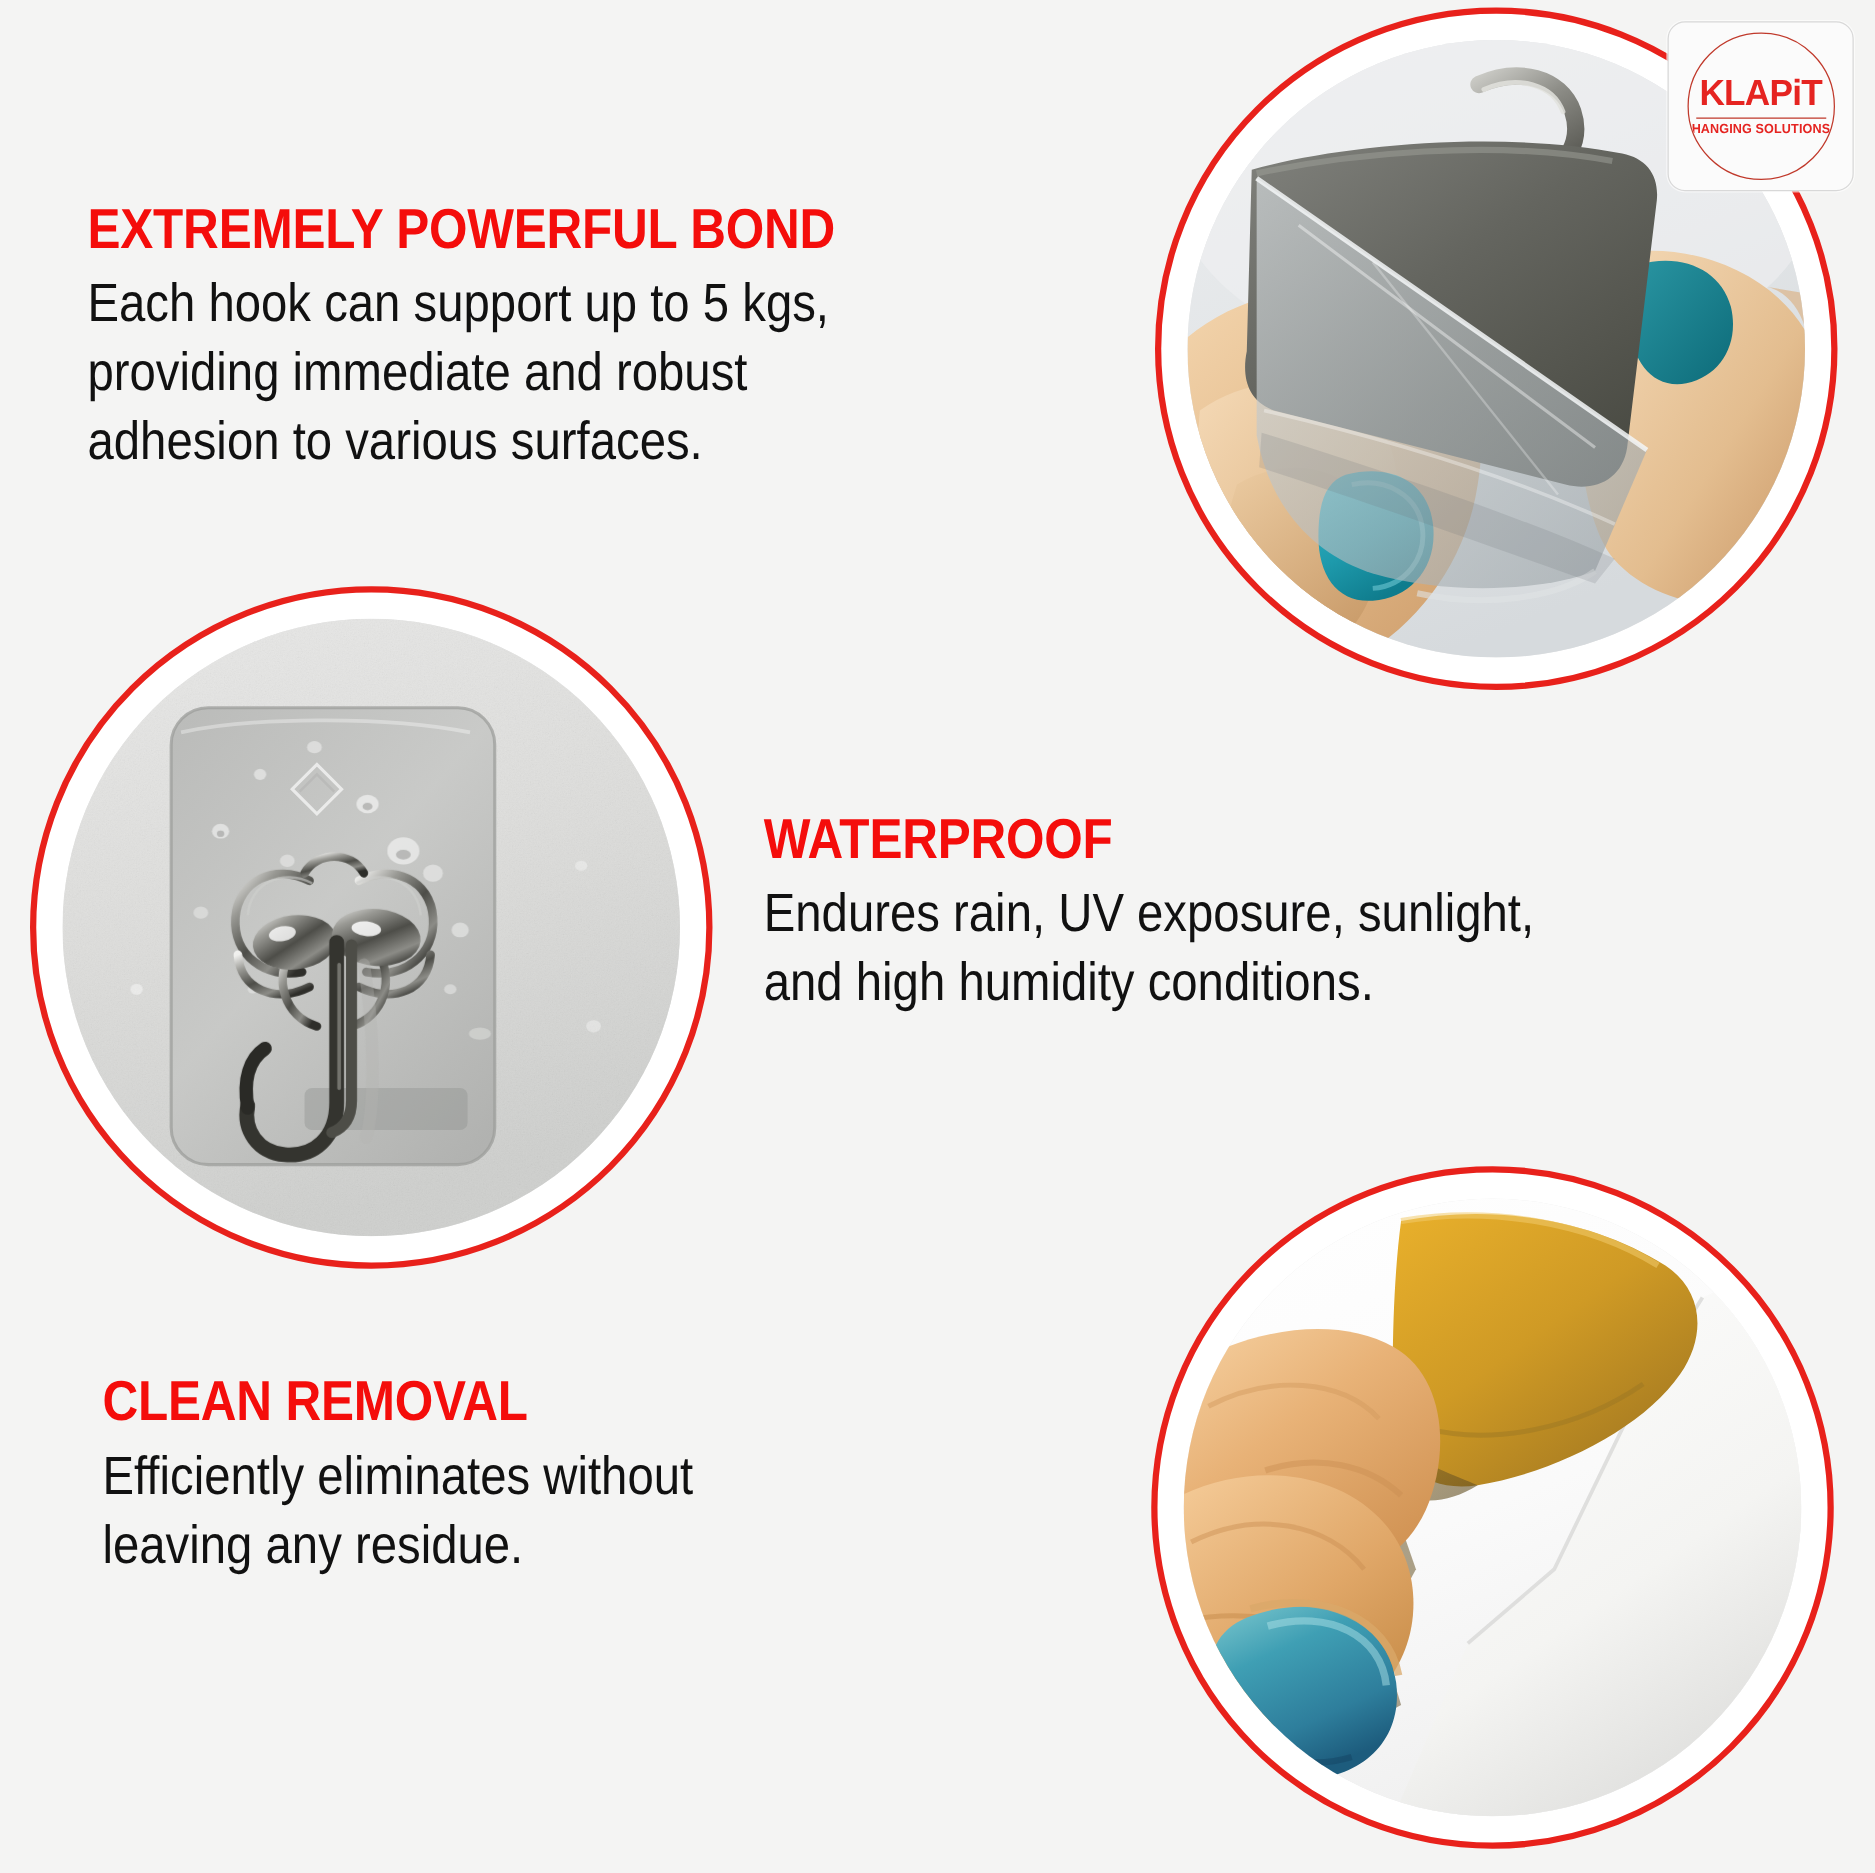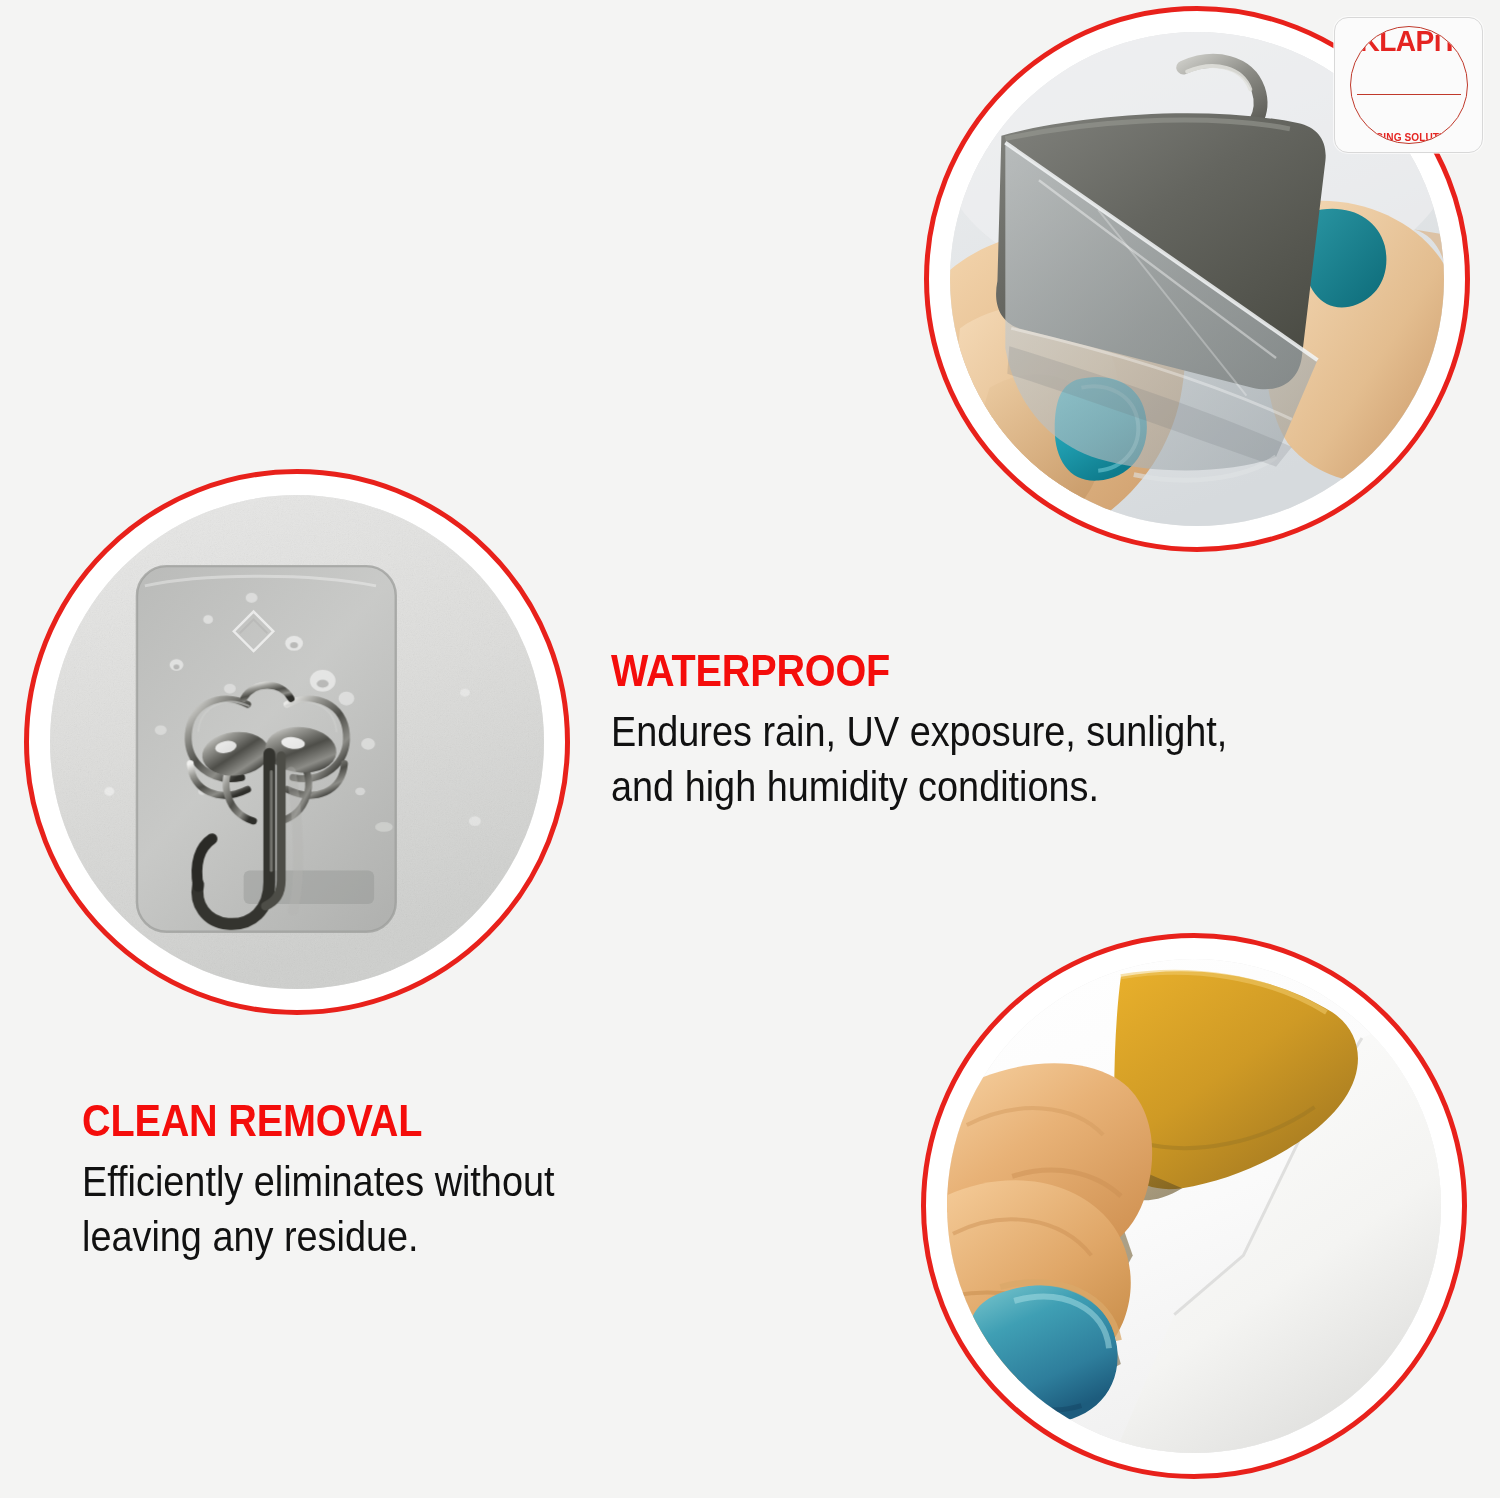--- a/index.html
+++ b/index.html
@@ -42,21 +42,21 @@
     box-shadow: 0 0 0 1px rgba(255,255,255,0.6);
   }
   .logo-circle {
     width: 118px;
     height: 118px;
     border: 1.6px solid #c0392b;
     border-radius: 50%;
     display: flex;
     flex-direction: column;
     align-items: center;
-    justify-content: space-between;
+    justify-content: center;
     box-sizing: border-box;
     overflow: hidden;
   }
   .logo-wordmark {
     color: #e52421;
     font-weight: bold;
     font-size: 29px;
     letter-spacing: -0.6px;
     line-height: 1;
     font-family: "Liberation Sans", "DejaVu Sans", sans-serif;
@@ -406,20 +406,28 @@
 
         <path d="M60 336 C 116 318 166 344 172 392 C 178 440 142 472 92 470
                  C 46 468 20 438 20 394 C 20 358 34 344 60 336 Z" fill="url(#nail3)"></path>
         <path d="M68 346 C 118 332 160 354 164 394" fill="none" stroke="#a9e0e6" stroke-width="6" opacity="0.5"></path>
         <path d="M36 416 C 54 450 96 464 136 452" fill="none" stroke="#123f5c" stroke-width="5" opacity="0.4"></path>
         <path d="M54 332 C 112 316 166 340 174 386" fill="none" stroke="#d9a869" stroke-width="6" opacity="0.75"></path>
       </svg>
     </div>
   </div>
 
+  <div class="feature-block" id="block-bond">
+    <h2 class="feature-heading">EXTREMELY POWERFUL BOND</h2>
+    <p class="feature-body">
+      <span>Each hook can support up to 5 kgs,</span>
+      <span>providing immediate and robust</span>
+      <span>adhesion to various surfaces.</span>
+    </p>
+  </div>
 
   <div class="feature-block" id="block-water">
     <h2 class="feature-heading">WATERPROOF</h2>
     <p class="feature-body">
       <span>Endures rain, UV exposure, sunlight,</span>
       <span>and high humidity conditions.</span>
     </p>
   </div>
 
   <div class="feature-block" id="block-removal">

